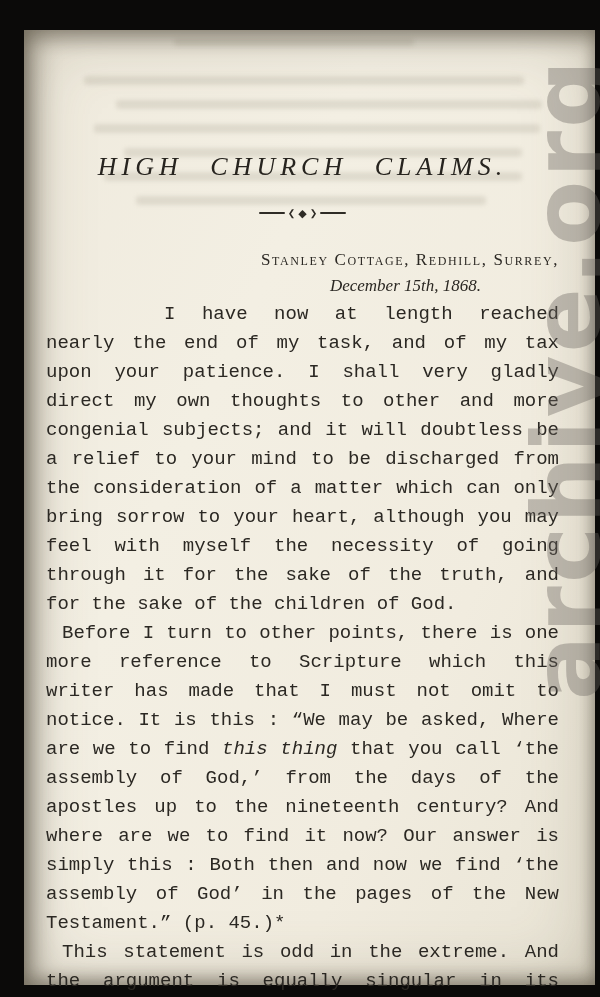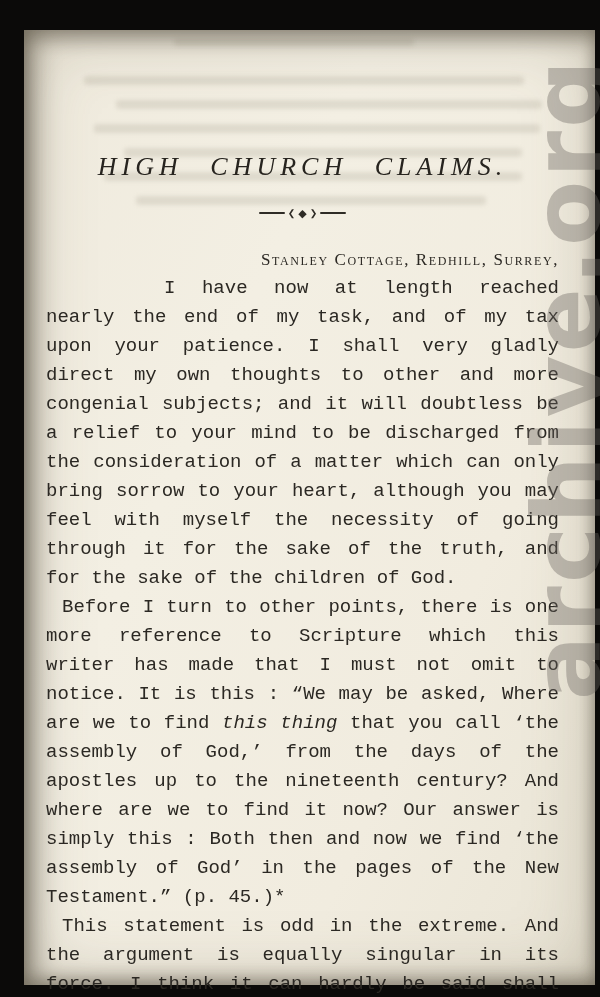--- a/index.html
+++ b/index.html
@@ -90,20 +90,21 @@
       <div class="ornament">
         <span class="line"></span>
         <span class="tick">❮</span>
         <span class="dmd">◆</span>
         <span class="tick">❯</span>
         <span class="line"></span>
       </div>
 
       <div class="address">
         <div class="l1">Stanley Cottage, Redhill, Surrey,</div>
+        <div class="l2">December 15th, 1868.</div>
       </div>
 
 
       <div class="body">
         <p class="p1">I have now at length reached nearly the end of my task, and of my tax upon your patience.  I shall very gladly direct my own thoughts to other and more congenial subjects; and it will doubtless be a relief to your mind to be discharged from the consideration of a matter which can only bring sorrow to your heart, although you may feel with myself the necessity of going through it for the sake of the truth, and for the sake of the children of God.</p>
         <p class="p-ind"><span>Before I turn to other points, there is one more reference to Scripture which this writer has made that I must not omit to notice.  It is this : “We may be asked, Where are we to find </span><span class="em">this thing</span><span> that you call ‘the assembly of God,’ from the days of the apostles up to the nineteenth century? And where are we to find it now?  Our answer is simply this : Both then and now we find ‘the assembly of God’ in the pages of the New Testament.” (p. 45.)*</span></p>
         <p class="p-ind">This statement is odd in the extreme.  And the argument is equally singular in its force.  I think it can hardly be said shall “the assembly of God” in the days of the apostles did not exist somewhere else besides “in the pages of the New Testament.”  For, passing by the patent fact of its</p>
       </div>
 
     </div>

